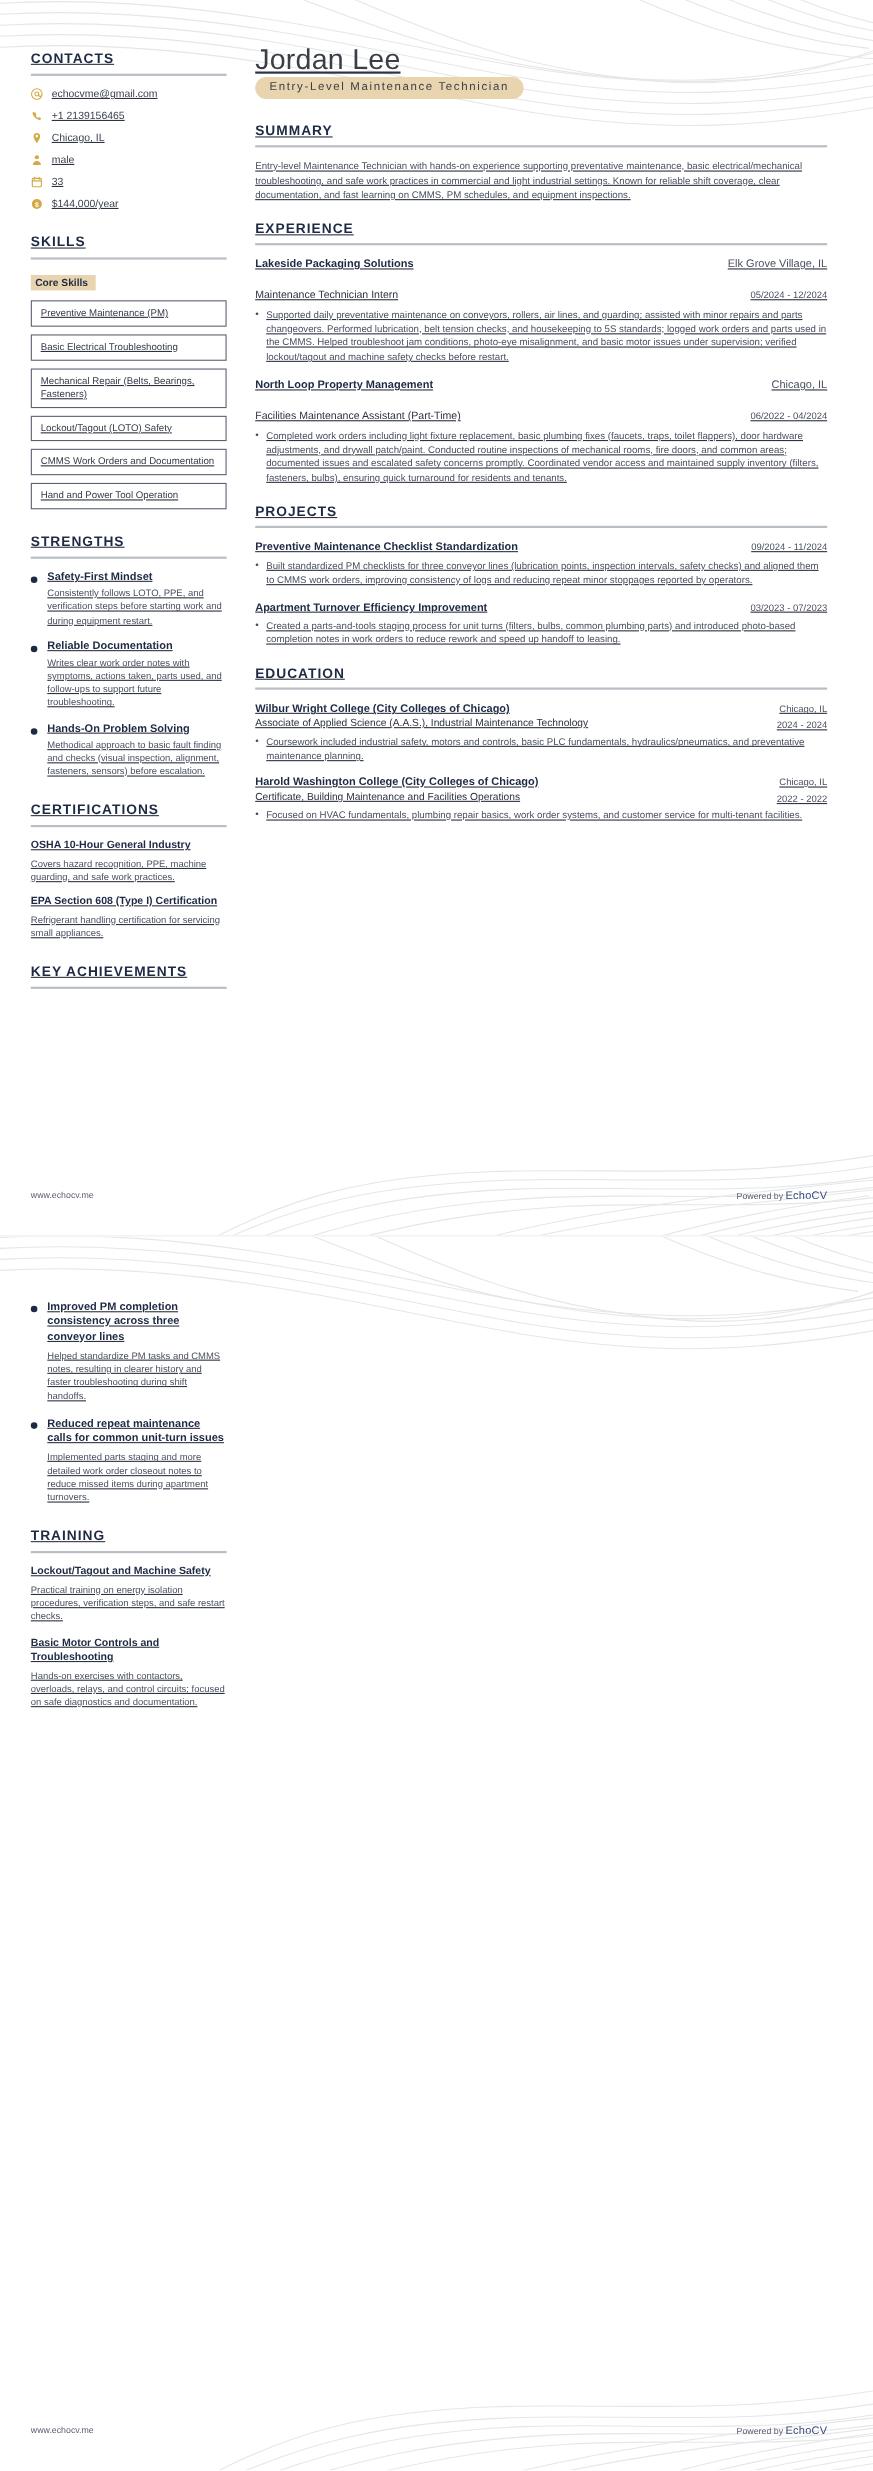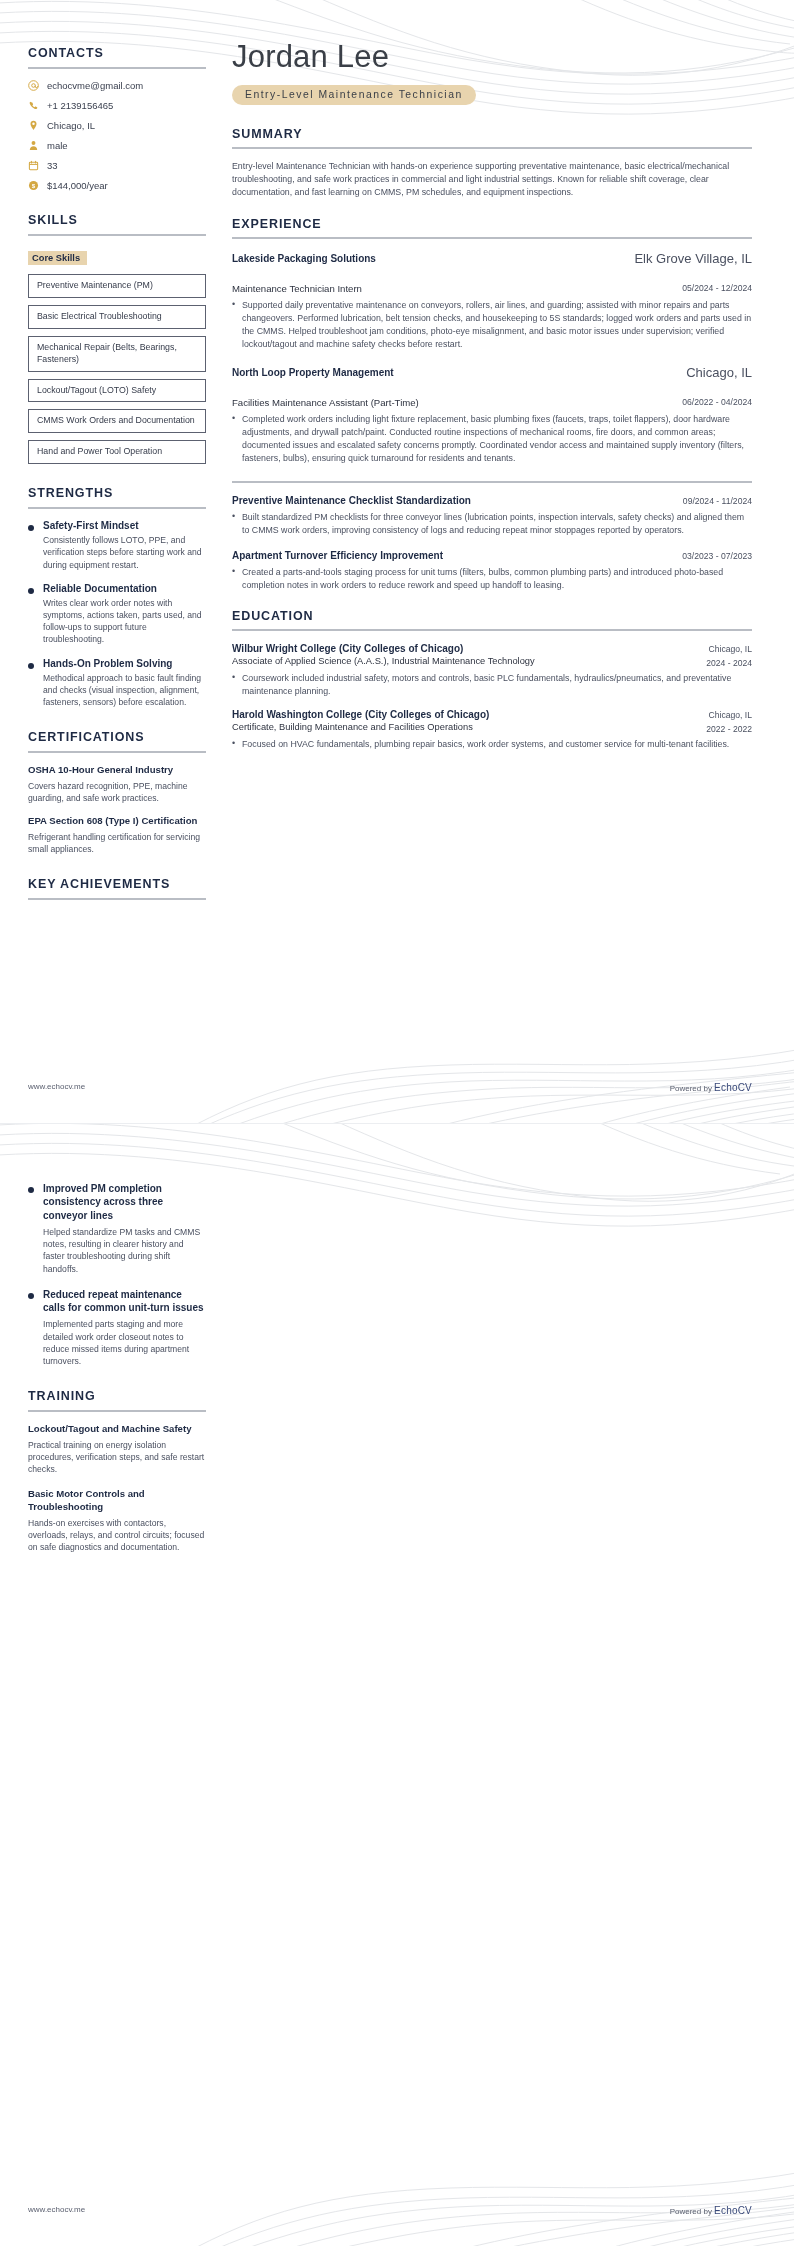--- a/index.html
+++ b/index.html
@@ -8,20 +8,21 @@
     font-family:"Liberation Sans", sans-serif;
     color:#2e3340;
     -webkit-font-smoothing:antialiased;
   }
   .page {
     position:relative;
     width:794px;
     height:1123px;
     background:#ffffff;
     overflow:hidden;
+    text-decoration:underline;
   }
   .page + .page { border-top:1px solid #eceef1; }
 
   
   .wave-top, .wave-bottom {
     position:absolute; pointer-events:none; z-index:0;
   }
   .wave-top { top:0; right:0; width:794px; height:150px; }
   .wave-bottom { bottom:0; left:0; width:794px; height:120px; }
 
@@ -102,25 +103,25 @@
   .ka-title { font-size:10px; font-weight:bold; color:#1e2a44; margin-bottom:4px; line-height:1.33; }
   .ka-desc { font-size:8.6px; line-height:1.42; color:#4a5060; }
 
   
   .main {
     flex:1;
     padding:40px 42px 0 8px;
     min-width:0;
   }
   .name {
-    font-size:31px;
+    font-size:26px;
     font-weight:normal;
     color:#3a3f47;
     letter-spacing:.2px;
-    margin-bottom:10px;
+    margin-bottom:0;
     line-height:1.1;
   }
   .title-pill {
     display:inline-block;
     background:#e8d4ae;
     color:#3a3f47;
     font-size:10.4px;
     letter-spacing:1.5px;
     padding:4px 13px 5px;
     border-radius:11px;
@@ -128,21 +129,21 @@
   }
   .main .sec-title { margin-bottom:6px; }
   .main-block { margin-bottom:17px; }
   .summary-text { font-size:8.8px; line-height:1.5; color:#4a5060; }
 
   .job { margin-bottom:13px; }
   .job-head { display:flex; justify-content:space-between; align-items:center; gap:18px; }
   .job-company { font-size:10px; font-weight:bold; color:#1e2a44; line-height:1.3; }
   .job-role { font-size:9.6px; color:#2e3340; line-height:1.4; }
   .job-meta { text-align:right; flex:0 0 auto; }
-  .job-loc { font-size:13px; color:#4a5060; line-height:1.32; }
+  .job-loc { font-size:10px; color:#4a5060; line-height:1.32; }
   .job-date { font-size:8.6px; color:#4a5060; line-height:1.4; white-space:nowrap; }
   .job-sub { display:flex; justify-content:space-between; align-items:flex-start; gap:18px; margin-top:15px; }
   .bullets { list-style:none; margin-top:4px; }
   .bullets li {
     position:relative;
     padding-left:10px;
     font-size:8.8px;
     line-height:1.46;
     color:#4a5060;
     margin-bottom:2px;
@@ -393,20 +394,21 @@
             <div class="job-role">Facilities Maintenance Assistant (Part-Time)</div>
             <div class="job-date">06/2022 - 04/2024</div>
           </div>
           <ul class="bullets">
             <li>Completed work orders including light fixture replacement, basic plumbing fixes (faucets, traps, toilet flappers), door hardware adjustments, and drywall patch/paint. Conducted routine inspections of mechanical rooms, fire doors, and common areas; documented issues and escalated safety concerns promptly. Coordinated vendor access and maintained supply inventory (filters, fasteners, bulbs), ensuring quick turnaround for residents and tenants.</li>
           </ul>
         </div>
       </section>
 
       <section class="main-block">
+        <h2 class="sec-title">PROJECTS</h2>
         <div class="rule"></div>
 
         <div class="proj">
           <div class="proj-head">
             <div class="proj-title">Preventive Maintenance Checklist Standardization</div>
             <div class="proj-date">09/2024 - 11/2024</div>
           </div>
           <ul class="bullets">
             <li>Built standardized PM checklists for three conveyor lines (lubrication points, inspection intervals, safety checks) and aligned them to CMMS work orders, improving consistency of logs and reducing repeat minor stoppages reported by operators.</li>
           </ul>

